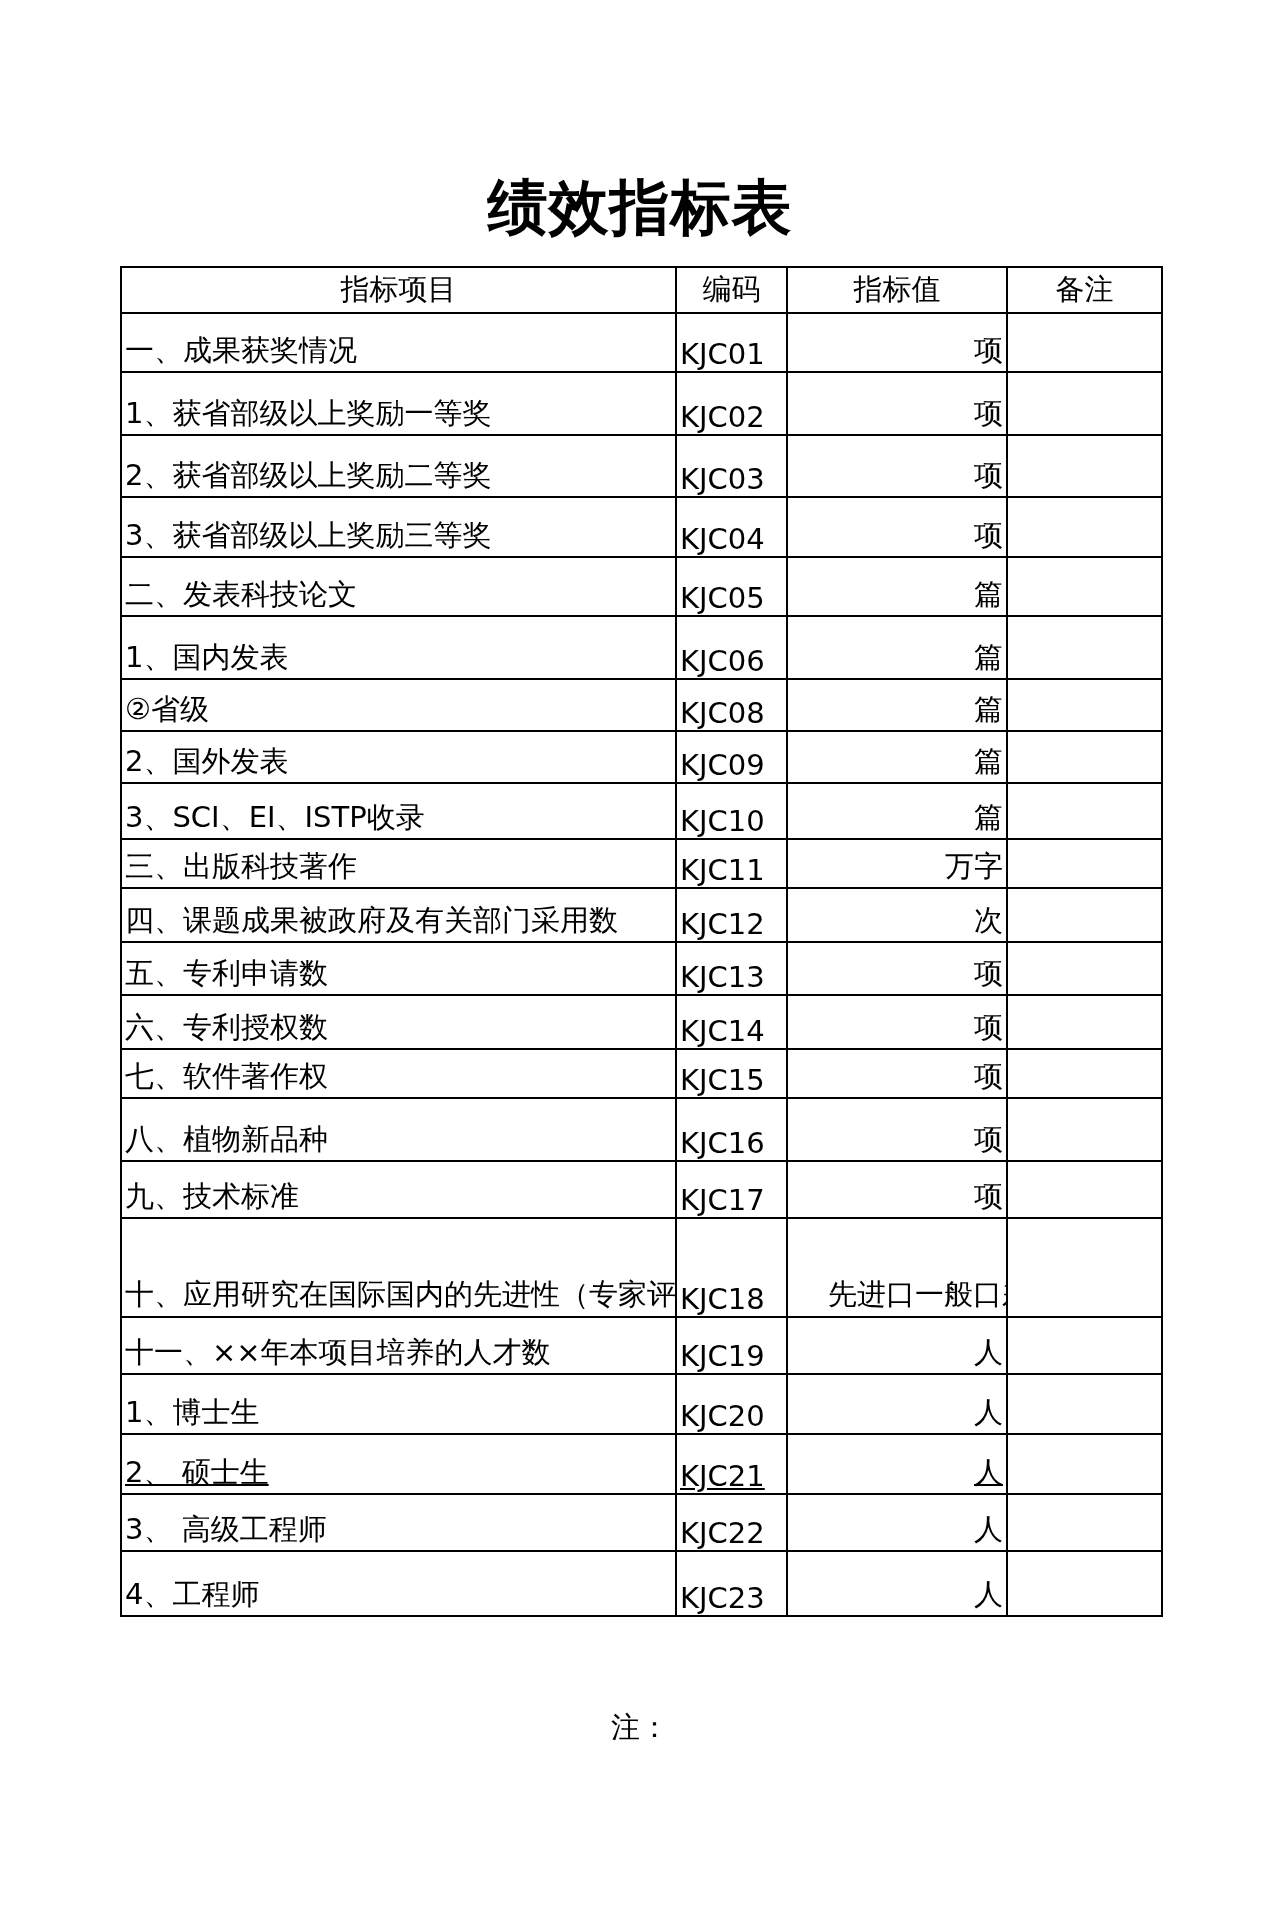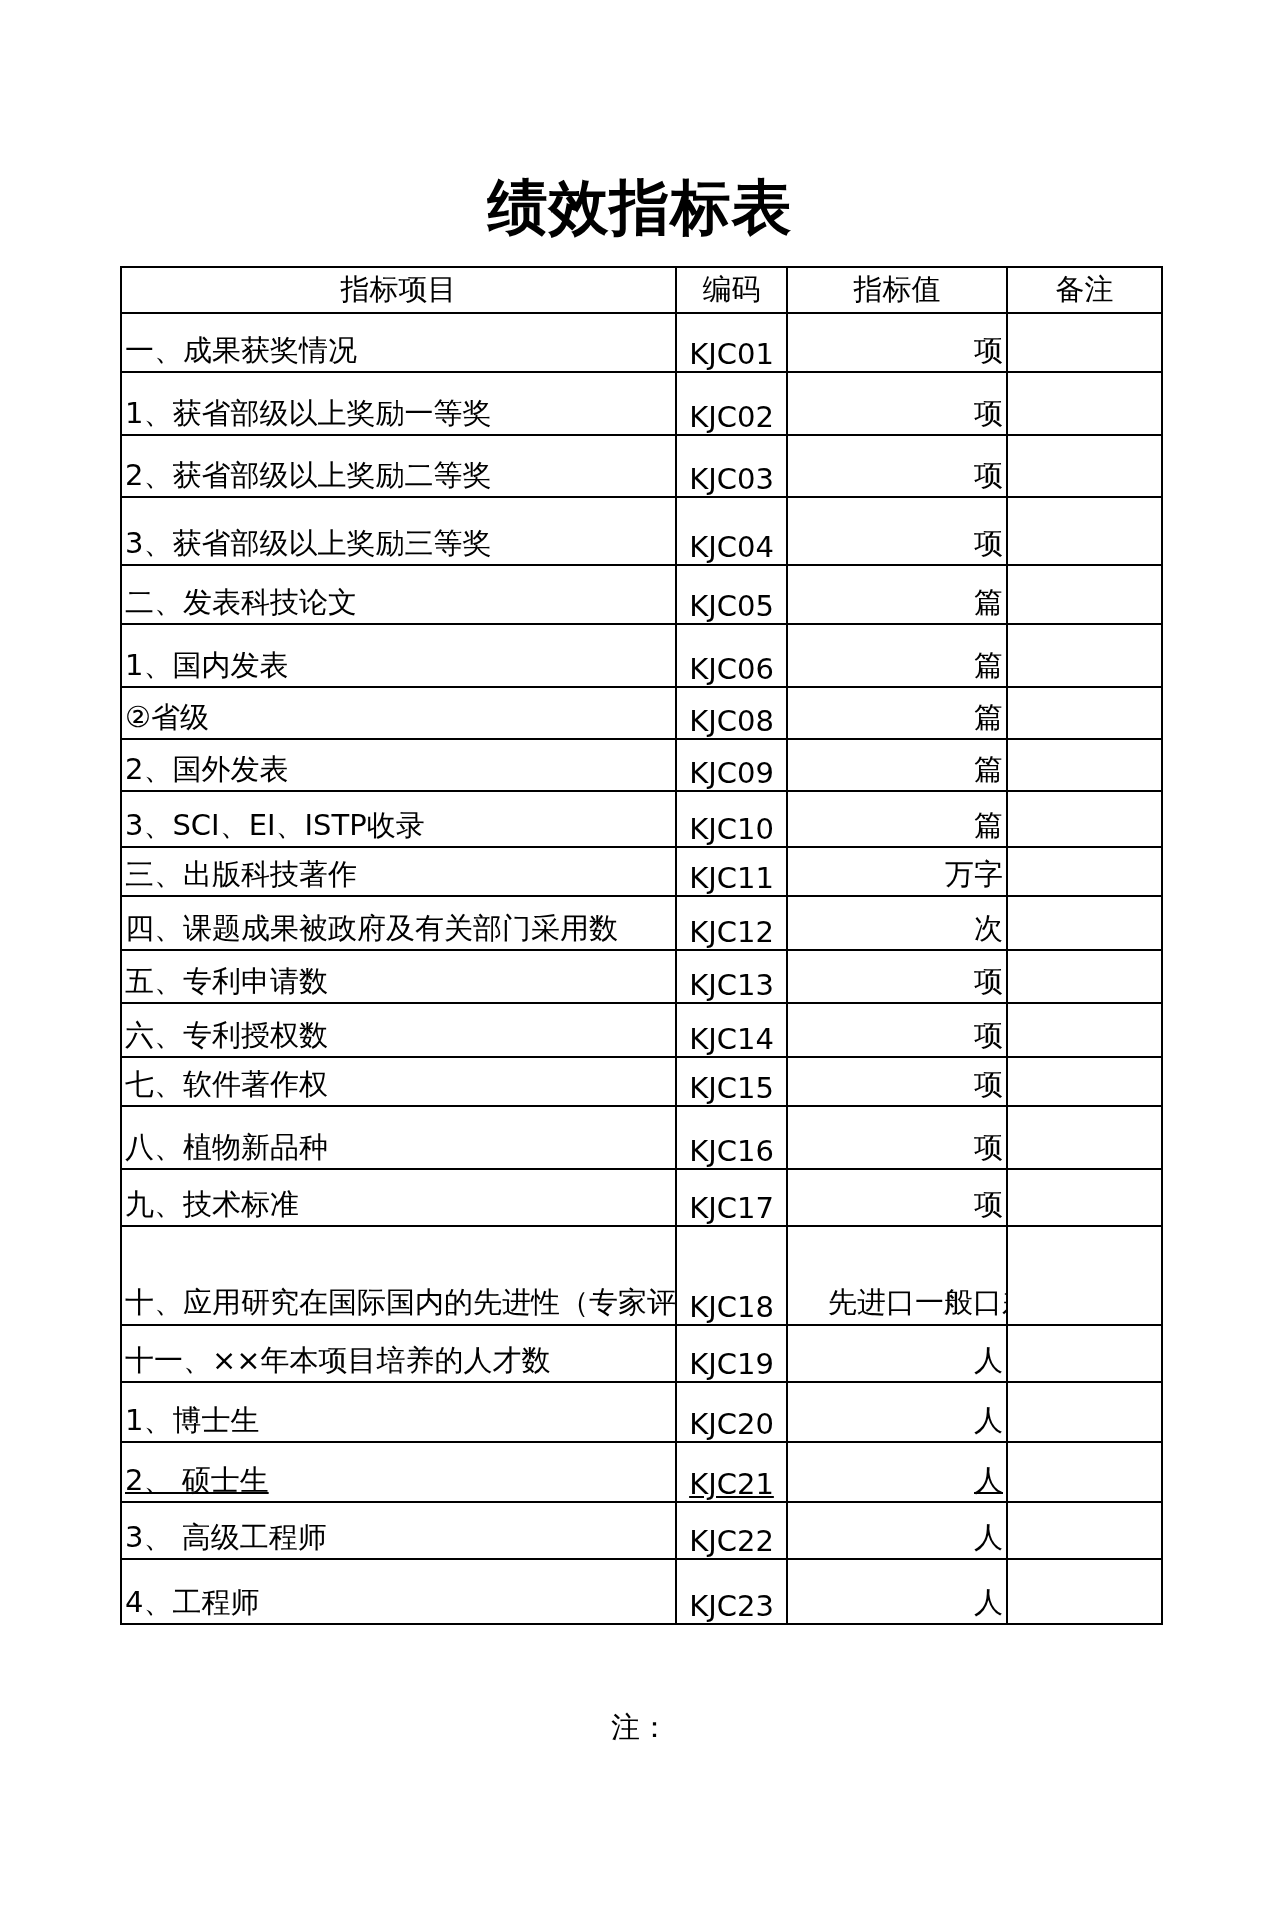--- a/index.html
+++ b/index.html
@@ -6,21 +6,21 @@
   body { width: 1280px; height: 1907px; position: relative; overflow: hidden;
          font-family: "DejaVu Sans", "Liberation Sans", sans-serif; color: #000; }
   .title { position: absolute; left: 0; width: 1280px; top: 168px; text-align: center;
            font-size: 60px; font-weight: bold; letter-spacing: 1px; }
   table.grid { position: absolute; left: 120px; top: 266px; border-collapse: collapse;
                table-layout: fixed; width: 1041px; }
   table.grid td, table.grid th { border: 2px solid #000; padding: 0 3px; font-size: 29px;
                font-weight: normal; vertical-align: bottom; white-space: nowrap; overflow: hidden; }
   table.grid th { text-align: center; vertical-align: middle; }
   td.item { text-align: left; }
-  td.code { text-align: center; padding-left: 4px; }
+  td.code { text-align: left; padding-left: 4px; }
   td.val { text-align: right; }
   td.wrap { white-space: normal; line-height: 44px; }
   .note { position: absolute; left: 0; width: 1280px; top: 1708px; text-align: center; font-size: 29px; }
 </style>
 </head>
 <body>
 
 <div class="title">绩效指标表</div>
 
 <table class="grid">
@@ -50,21 +50,21 @@
         <td class="code">KJC02</td>
         <td class="val">项</td>
         <td class="remark"></td>
       </tr>
       <tr style="height: 62px;">
         <td class="item">2、获省部级以上奖励二等奖</td>
         <td class="code">KJC03</td>
         <td class="val">项</td>
         <td class="remark"></td>
       </tr>
-      <tr style="height: 68px;">
+      <tr style="height: 60px;">
         <td class="item">3、获省部级以上奖励三等奖</td>
         <td class="code">KJC04</td>
         <td class="val">项</td>
         <td class="remark"></td>
       </tr>
       <tr style="height: 59px;">
         <td class="item">二、发表科技论文</td>
         <td class="code">KJC05</td>
         <td class="val">篇</td>
         <td class="remark"></td>

